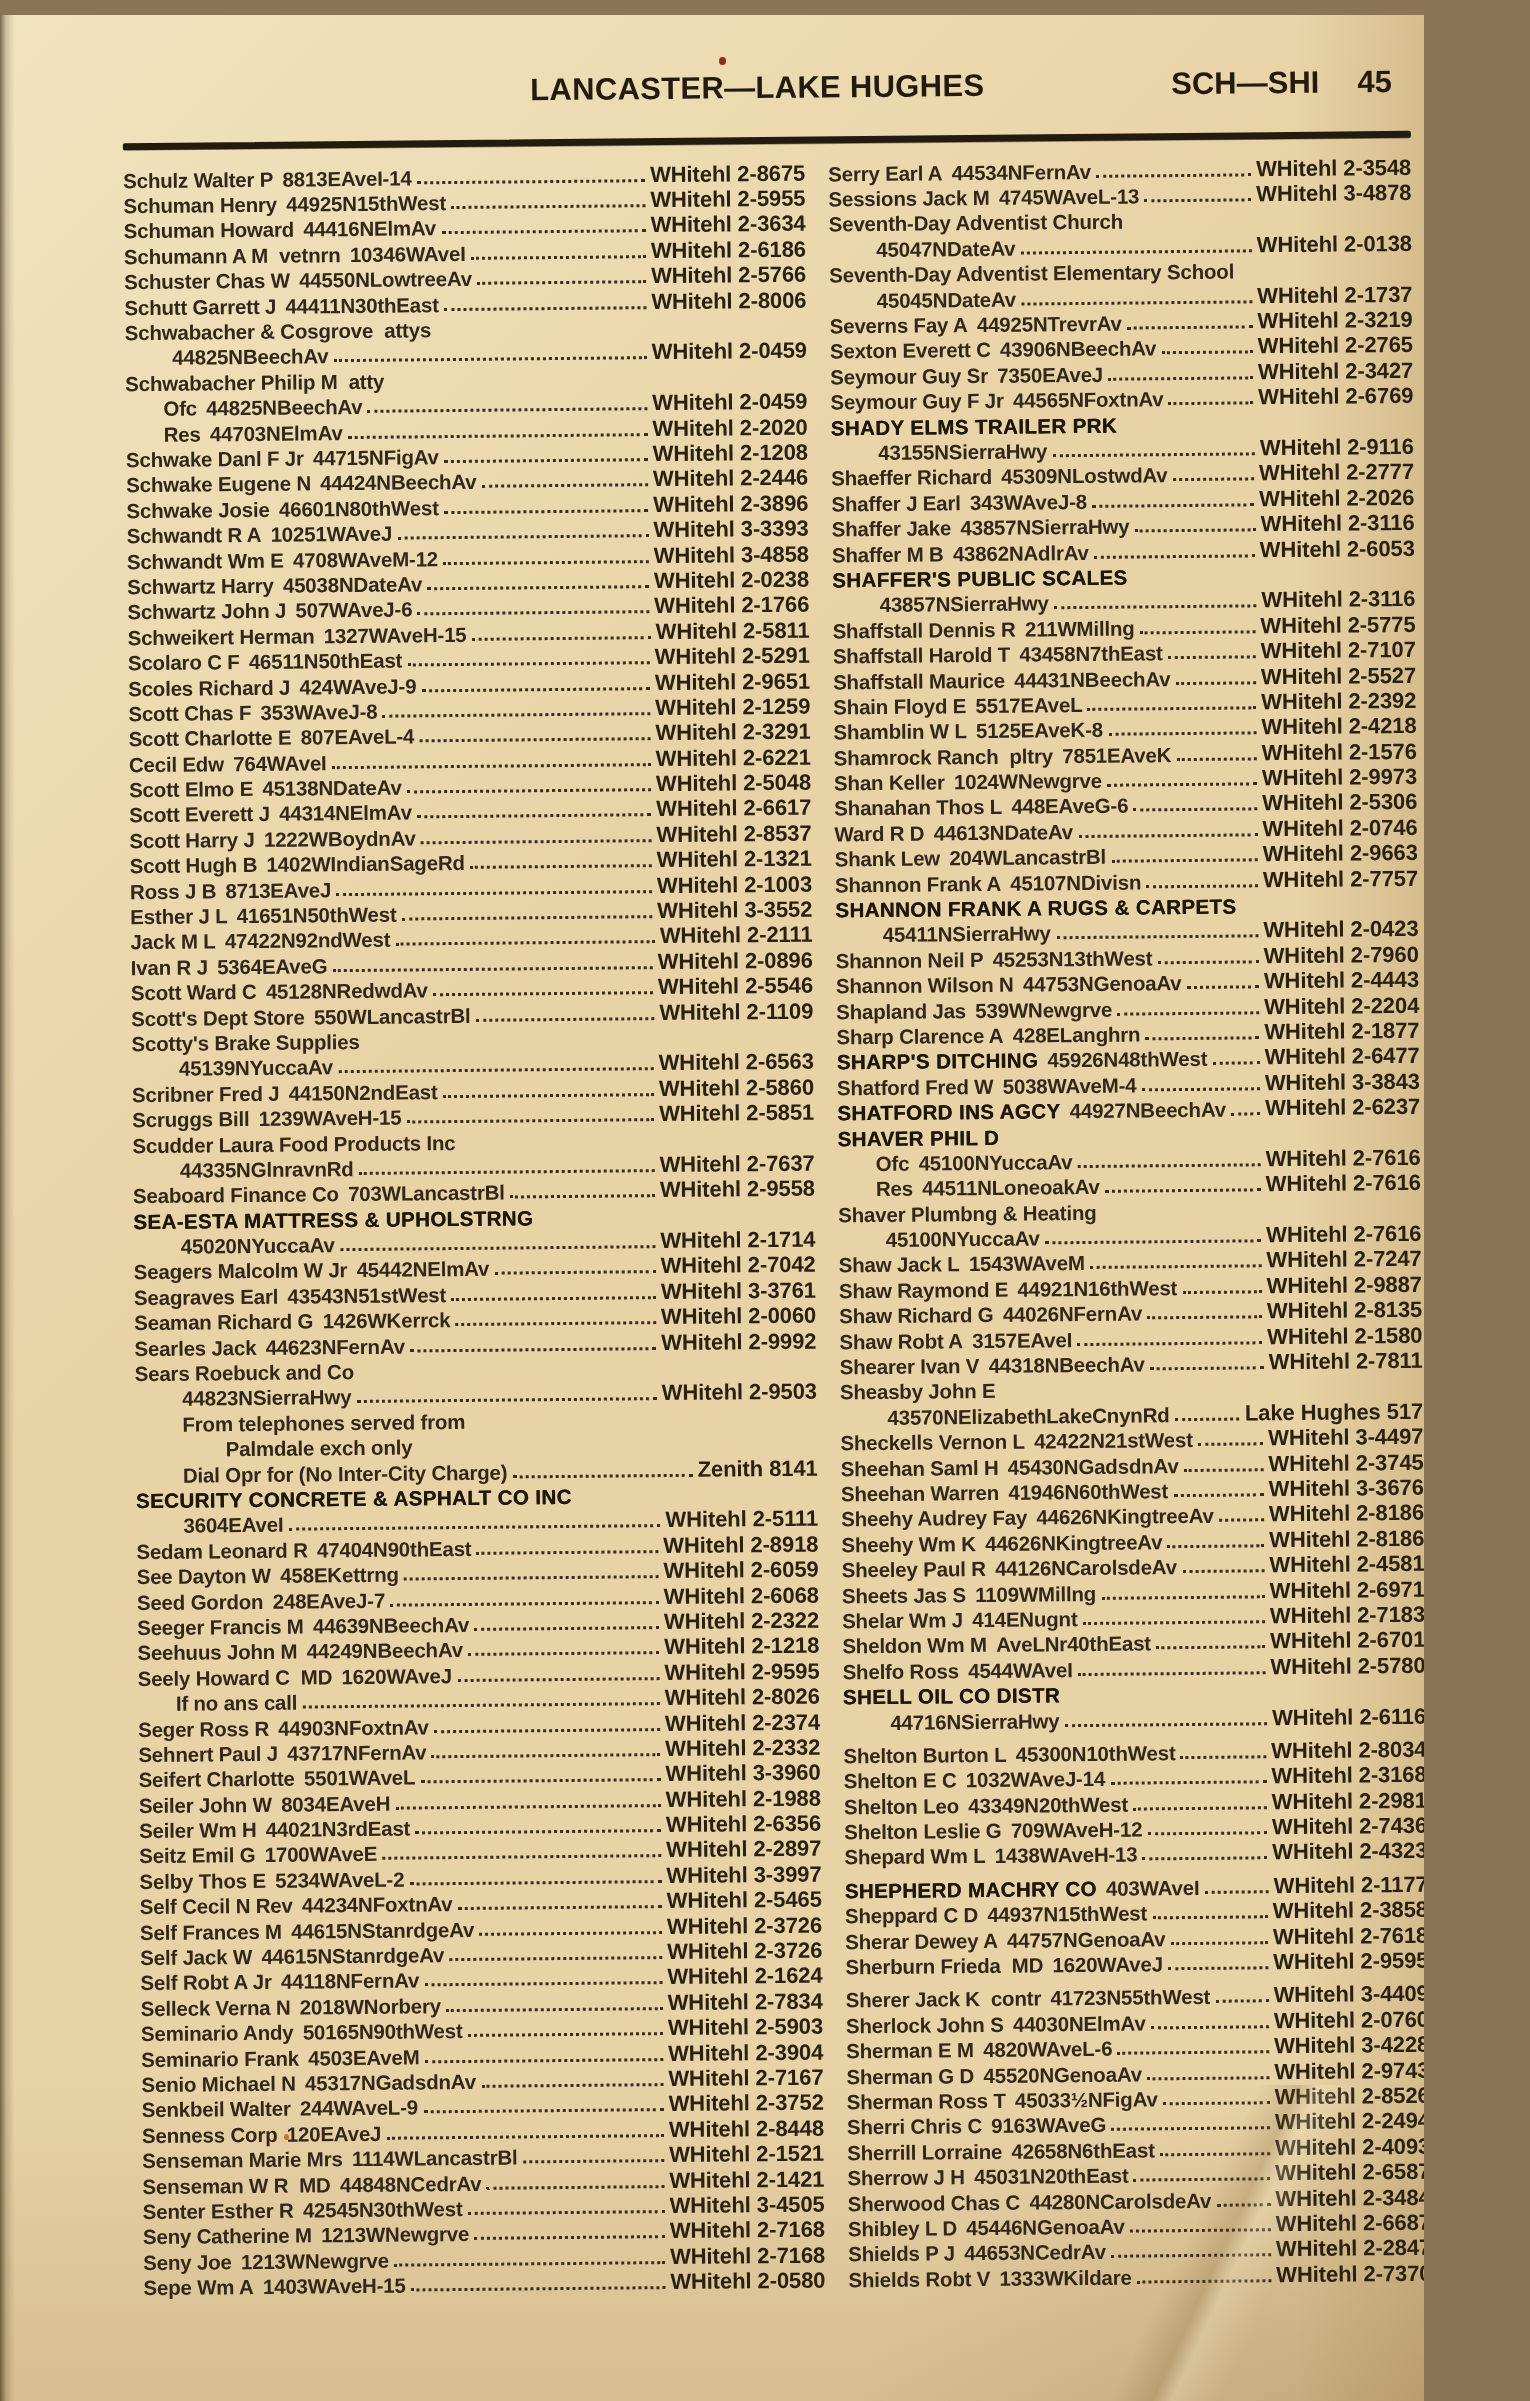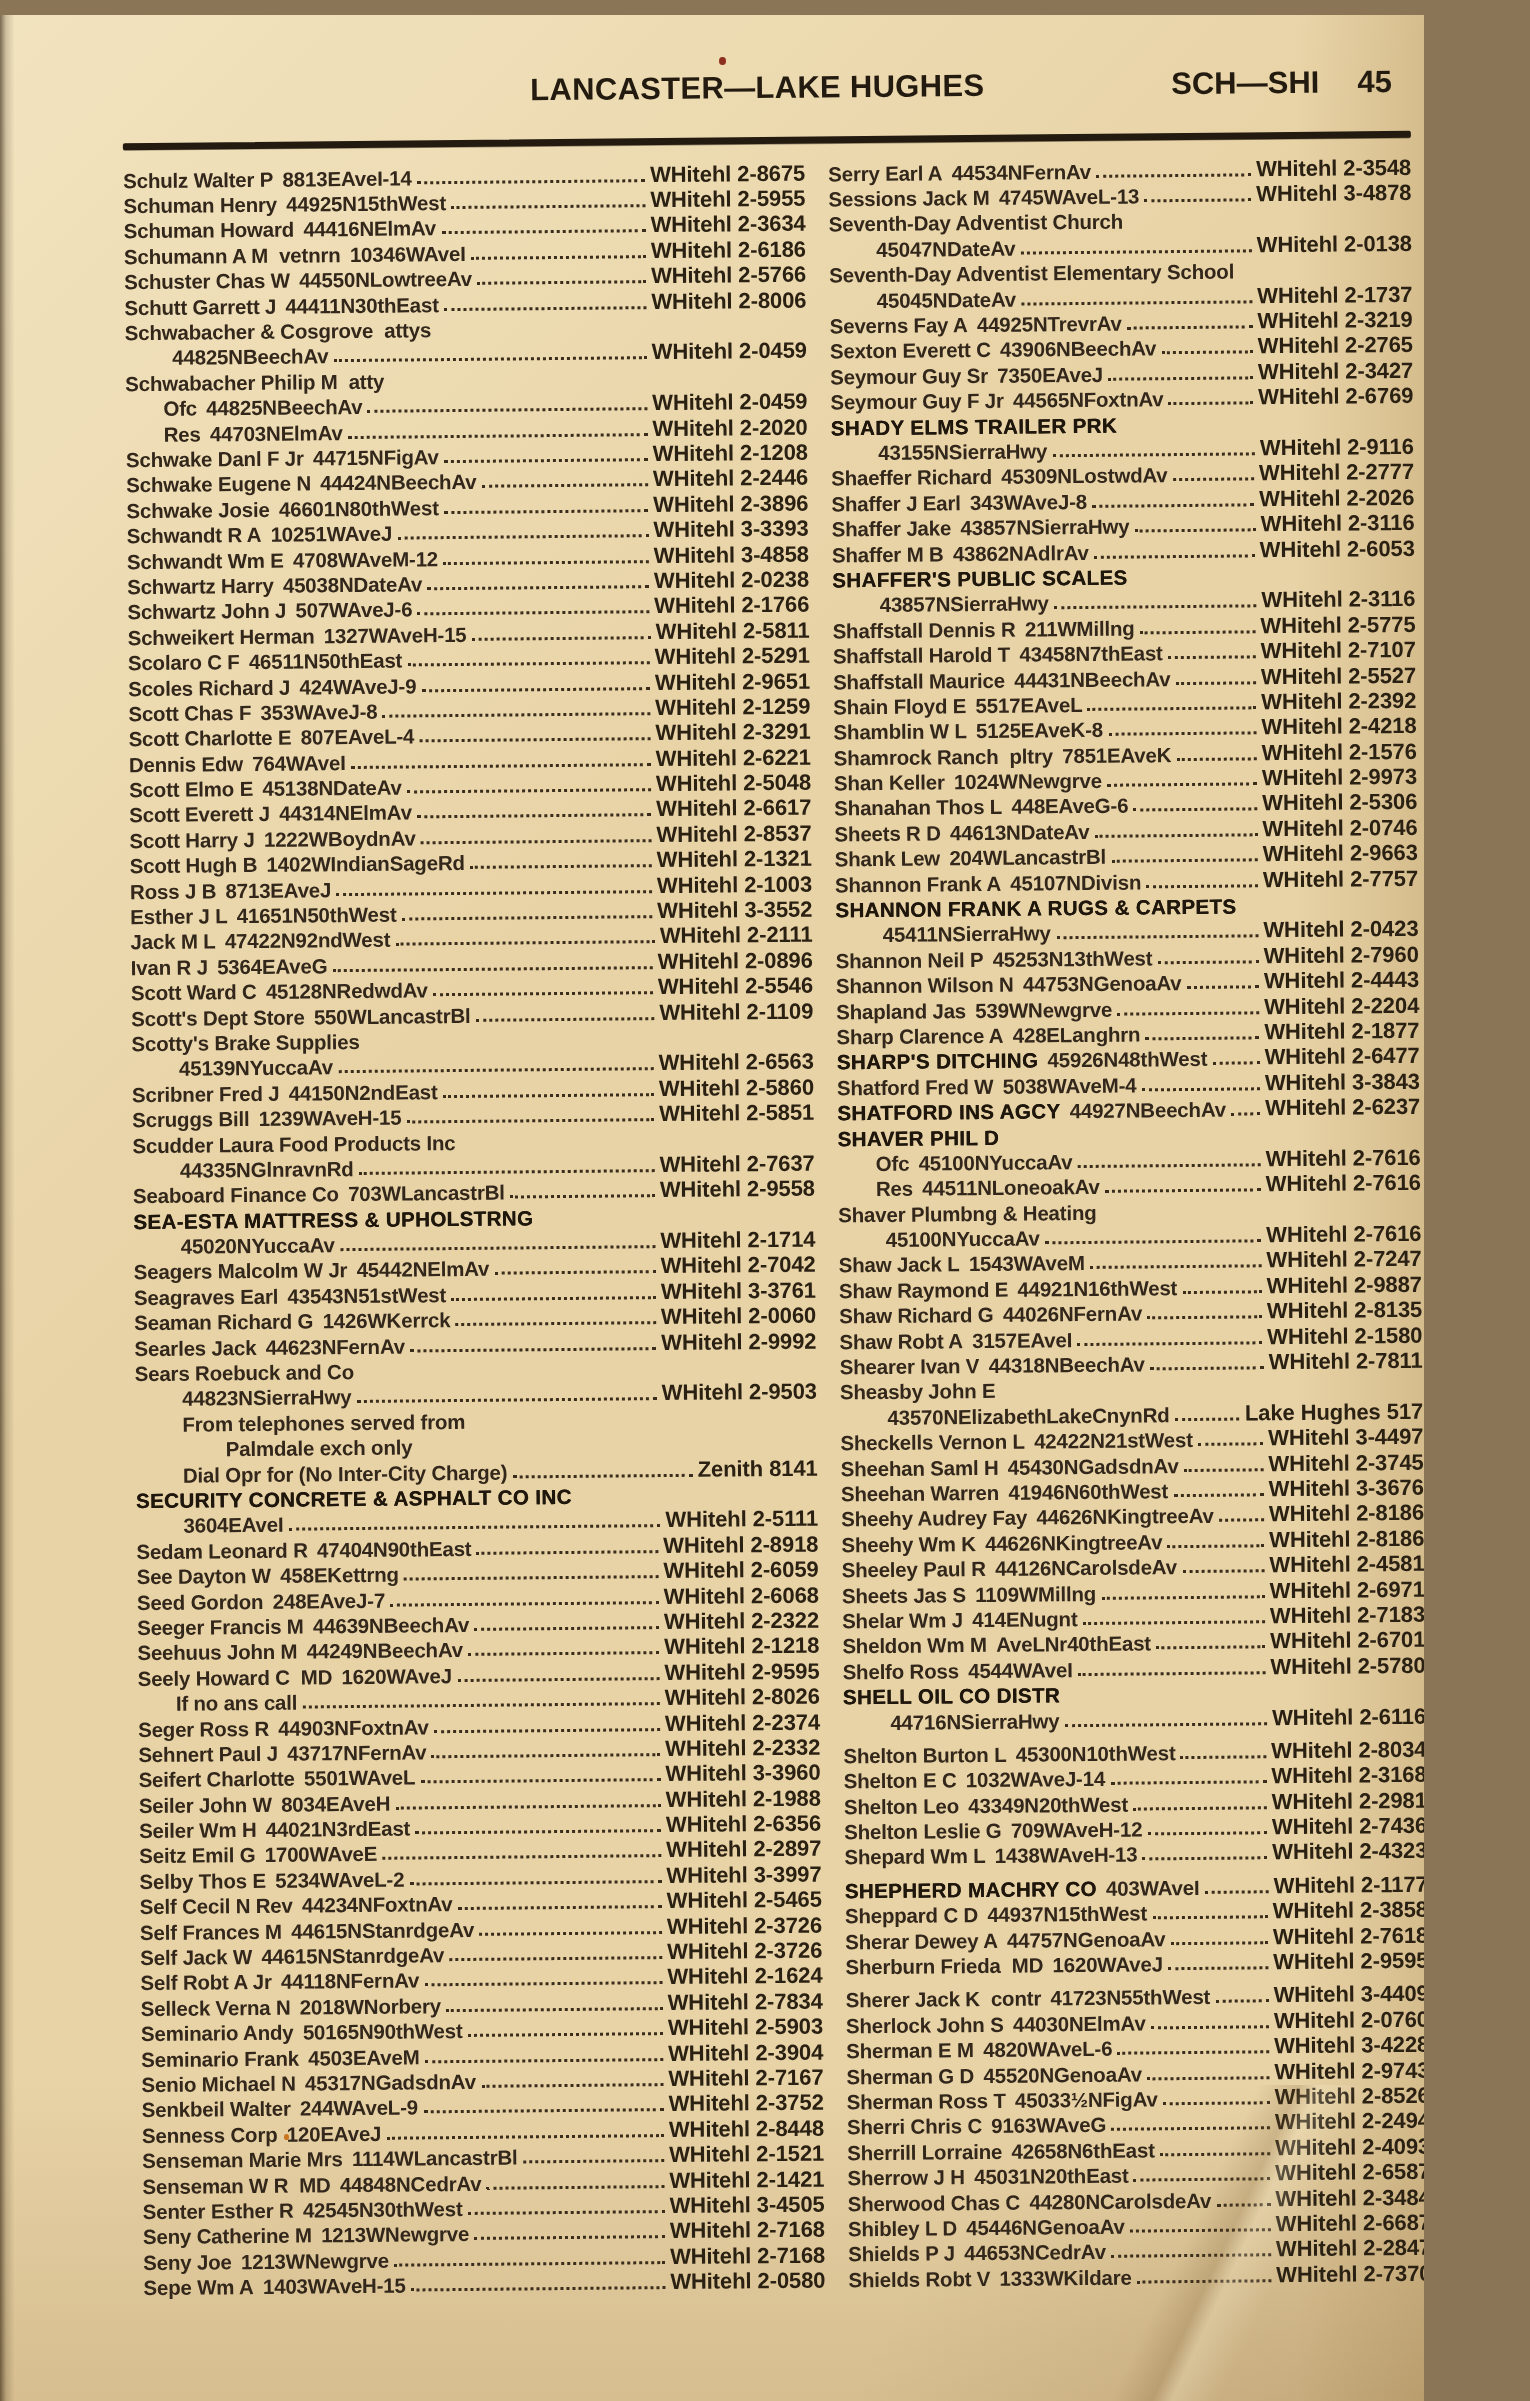--- a/index.html
+++ b/index.html
@@ -184,21 +184,21 @@
             <span class="ldr"></span>
             <span class="ph">WHitehl 2-1259</span>
           </div>
           <div class="row">
             <span class="nm">Scott Charlotte E</span>
             <span class="ad">807EAveL-4</span>
             <span class="ldr"></span>
             <span class="ph">WHitehl 2-3291</span>
           </div>
           <div class="row">
-            <span class="nm">Dennis Edw</span>
+            <span class="nm">Cecil Edw</span>
             <span class="ad">764WAveI</span>
             <span class="ldr"></span>
             <span class="ph">WHitehl 2-6221</span>
           </div>
           <div class="row">
             <span class="nm">Scott Elmo E</span>
             <span class="ad">45138NDateAv</span>
             <span class="ldr"></span>
             <span class="ph">WHitehl 2-5048</span>
           </div>
@@ -664,21 +664,21 @@
             <span class="ldr"></span>
             <span class="ph">WHitehl 2-9973</span>
           </div>
           <div class="row">
             <span class="nm">Shanahan Thos L</span>
             <span class="ad">448EAveG-6</span>
             <span class="ldr"></span>
             <span class="ph">WHitehl 2-5306</span>
           </div>
           <div class="row">
-            <span class="nm">Sheets R D</span>
+            <span class="nm">Ward R D</span>
             <span class="ad">44613NDateAv</span>
             <span class="ldr"></span>
             <span class="ph">WHitehl 2-0746</span>
           </div>
           <div class="row">
             <span class="nm">Shank Lew</span>
             <span class="ad">204WLancastrBl</span>
             <span class="ldr"></span>
             <span class="ph">WHitehl 2-9663</span>
           </div>

